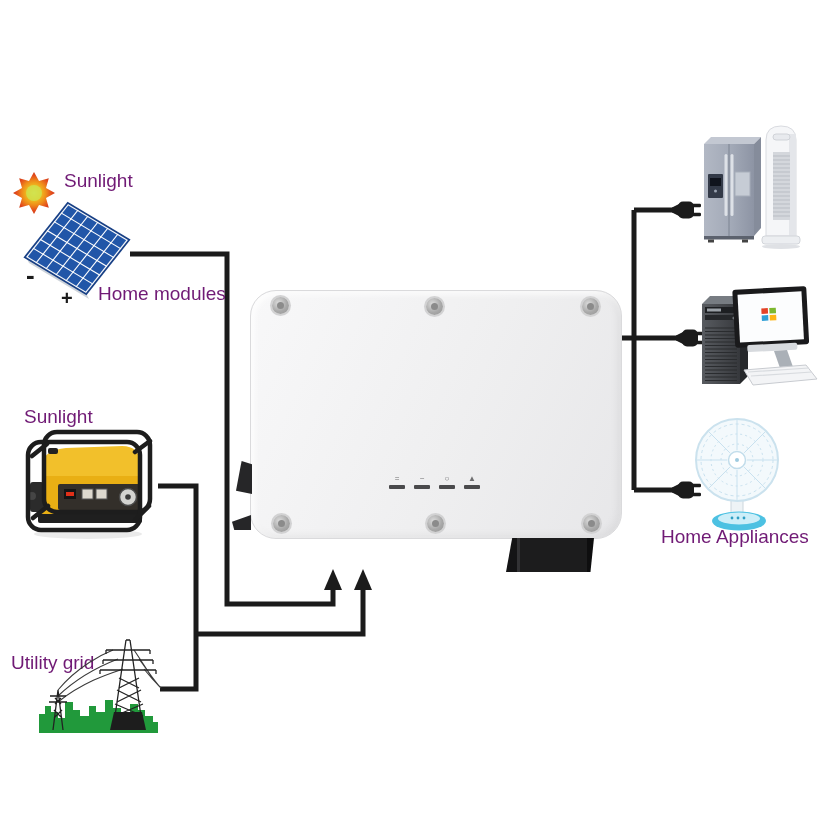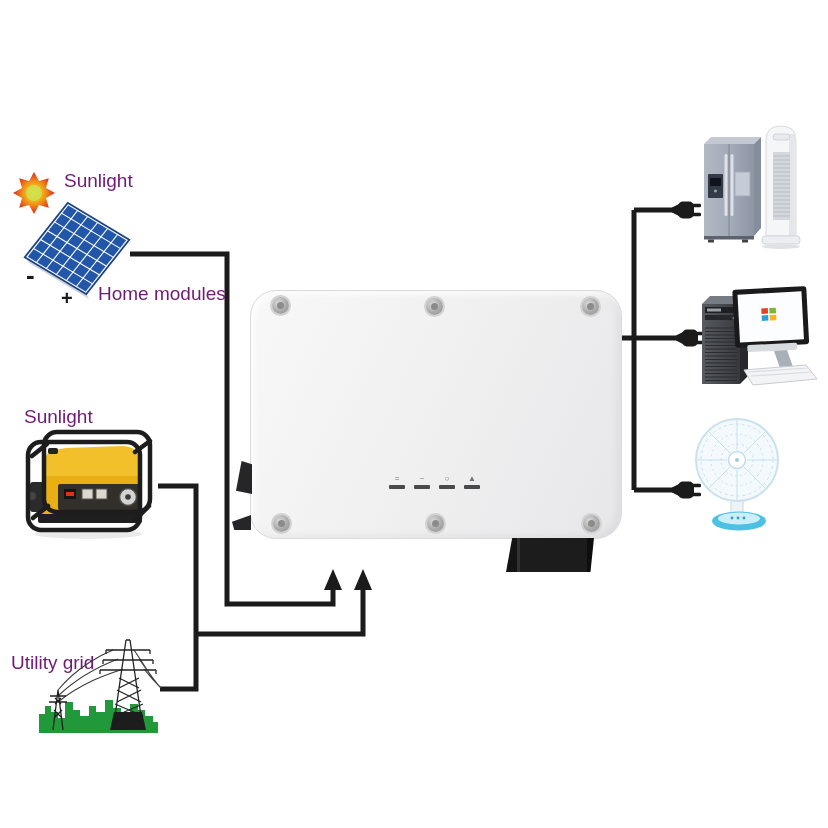--- a/index.html
+++ b/index.html
@@ -253,14 +253,15 @@
     <g stroke="#c8e1ef" stroke-width="1" fill="none">
       <circle cx="47" cy="50" r="36" stroke-dasharray="3 3"></circle>
       <circle cx="47" cy="50" r="26" stroke-dasharray="2 3"></circle>
       <circle cx="47" cy="50" r="16" stroke-dasharray="2 3"></circle>
       <path d="M57,50 L87,50 M54.1,57.1 L75.3,78.3 M47,60 L47,90 M39.9,57.1 L18.7,78.3 M37,50 L7,50 M39.9,42.9 L18.7,21.7 M47,40 L47,10 M54.1,42.9 L75.3,21.7"></path>
     </g>
     <circle cx="47" cy="50" r="8.5" fill="#ffffff" stroke="#c2ddeb" stroke-width="1.5"></circle>
     <circle cx="47" cy="50" r="2" fill="#9fcbe0"></circle>
   </svg>
 
+  <div class="lbl" style="left:661px;top:527px">Home Appliances</div>
 
 </div>
 
 </body></html>

